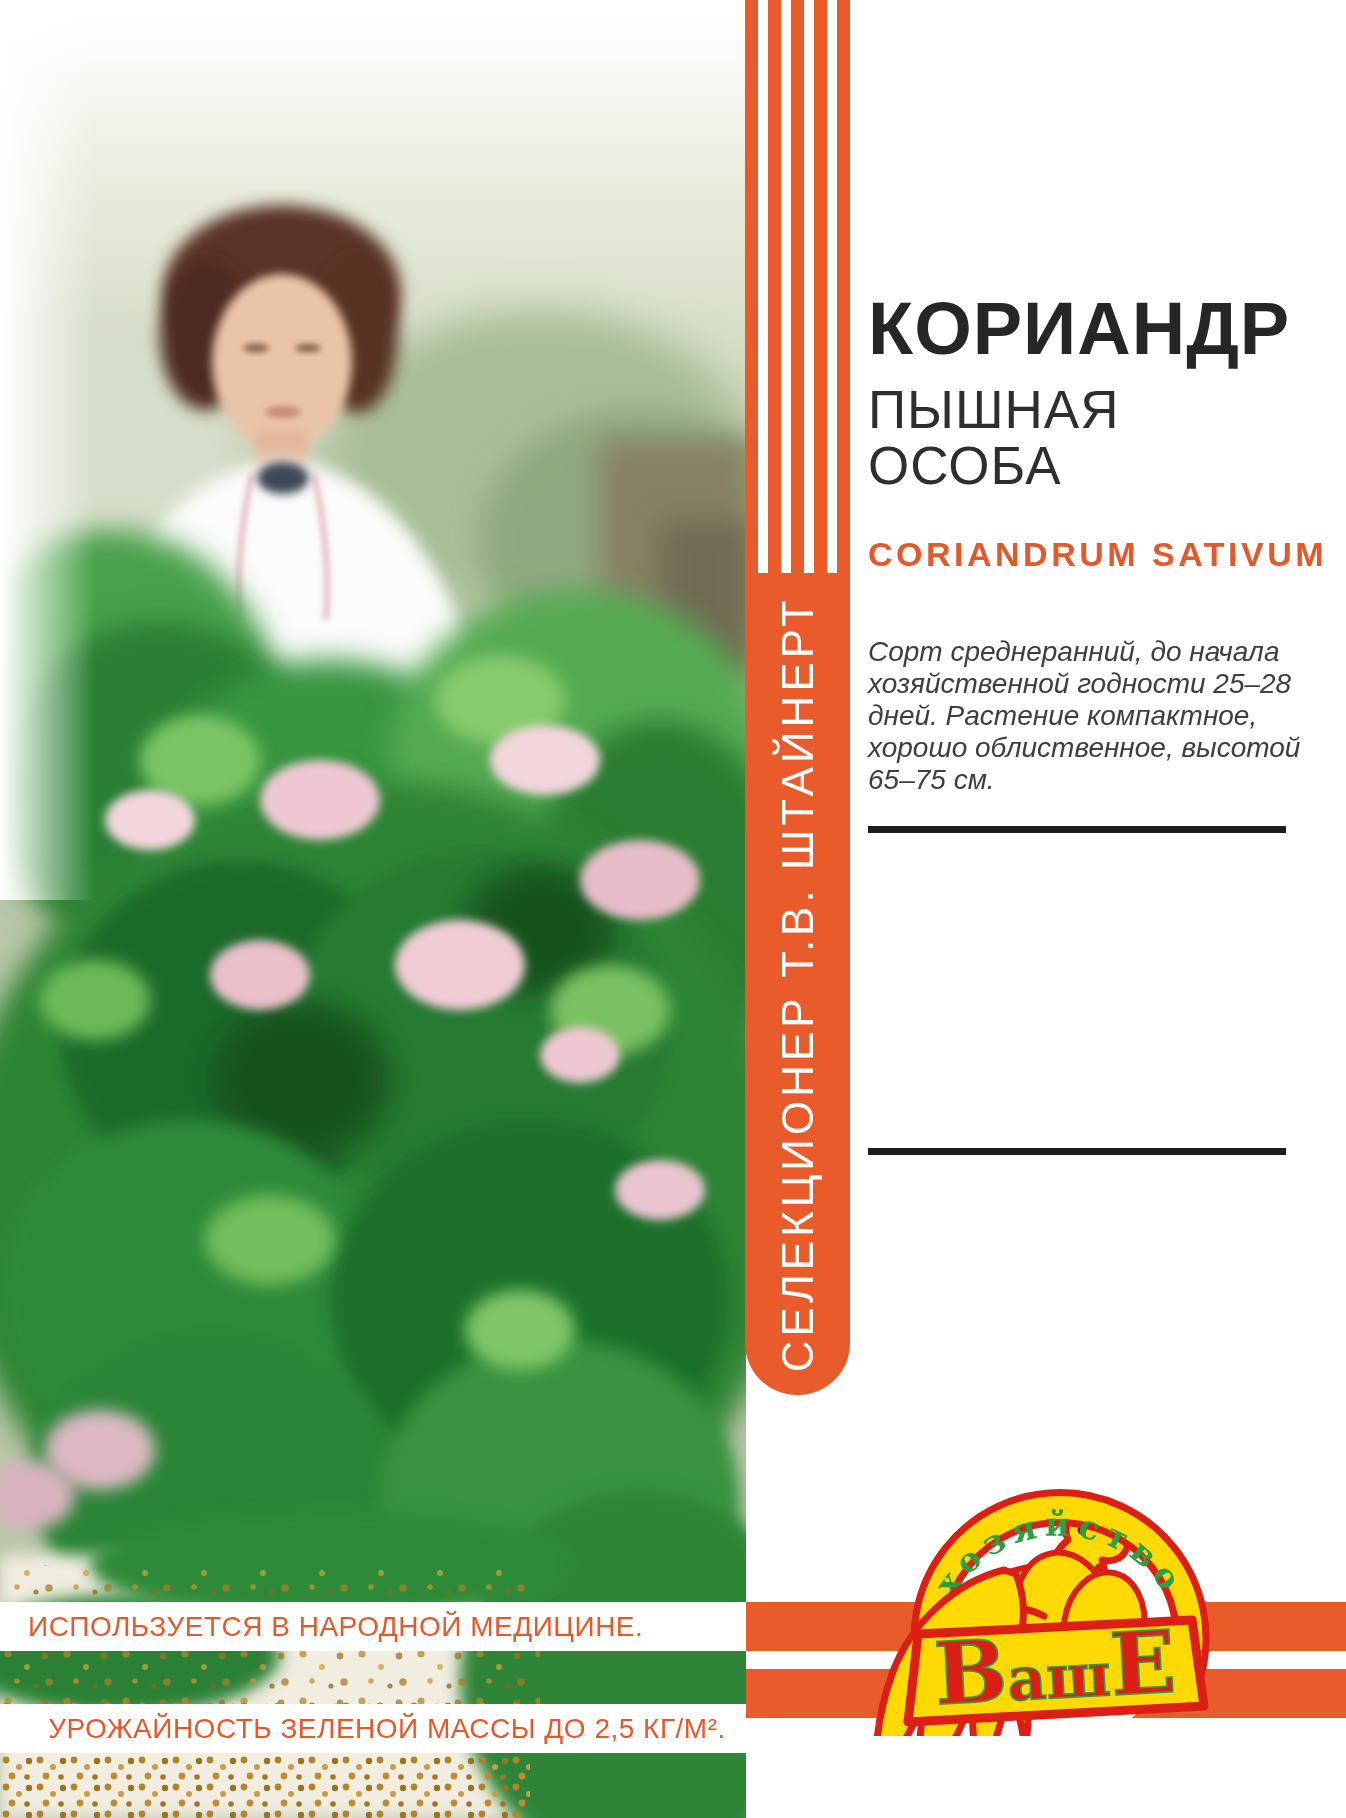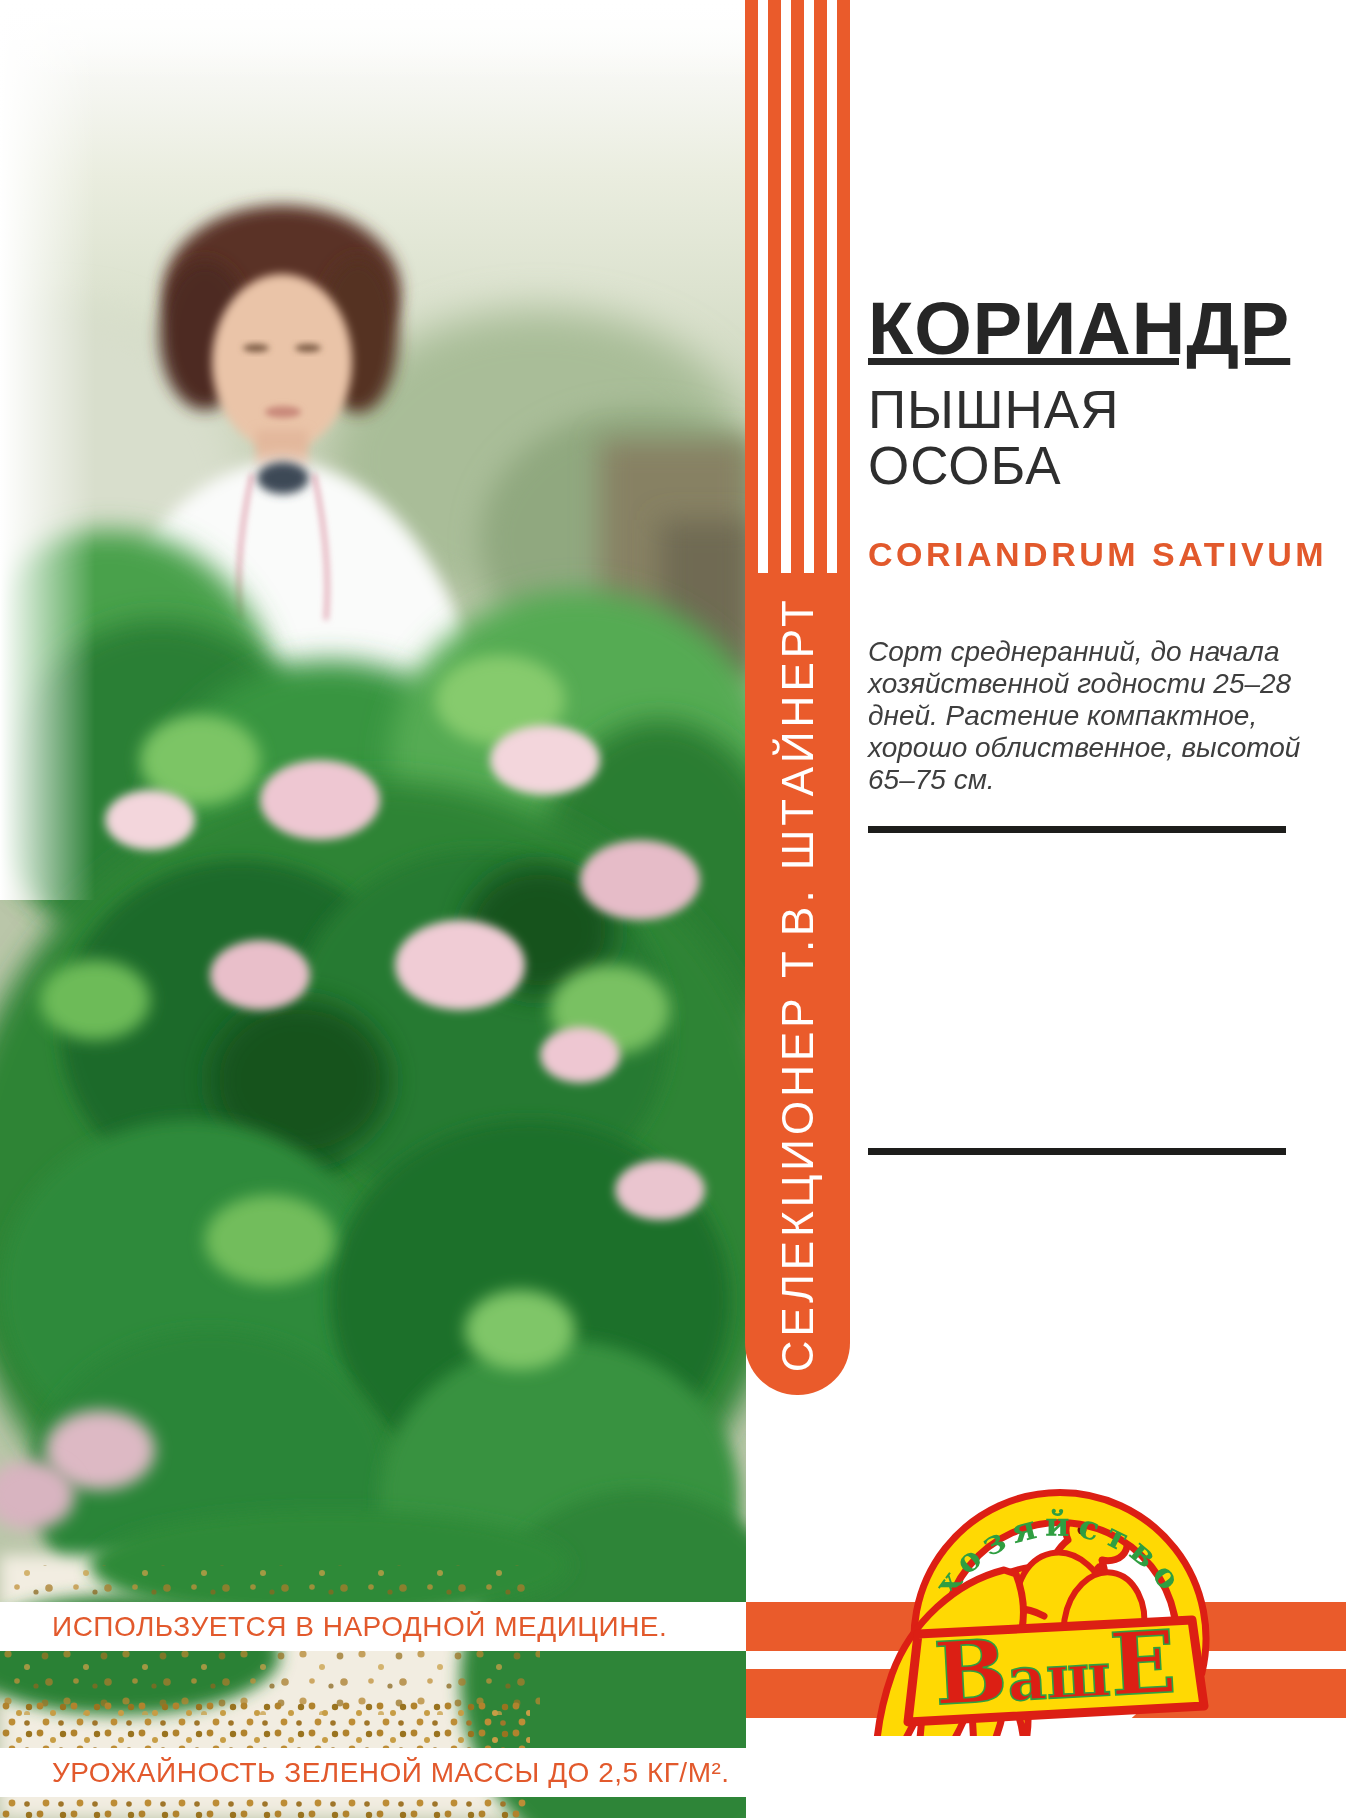--- a/index.html
+++ b/index.html
@@ -13,38 +13,38 @@
   .stripes{position:absolute;left:745px;top:0;width:105px;height:573px;
            background:repeating-linear-gradient(to right,#EA5B2B 0 13px,rgba(0,0,0,0) 13px 23px);}
   .band{position:absolute;left:745px;top:573px;width:105px;height:822px;background:#EA5B2B;
         border-radius:0 0 52px 52px;display:flex;align-items:center;justify-content:center;}
   .band-text{writing-mode:vertical-rl;transform:rotate(180deg);color:#ffffff;
              font-size:44px;letter-spacing:4px;white-space:nowrap;}
 
   
   .content{position:absolute;left:868px;top:0;width:478px;height:1500px;}
   .content > *{position:absolute;left:0;margin:0;}
-  .title{top:292px;font-size:74px;line-height:74px;font-weight:bold;color:#262626;letter-spacing:1px;text-decoration:underline;}
+  .title{top:292px;font-size:74px;line-height:74px;font-weight:bold;color:#262626;letter-spacing:1px;}
   .subtitle{top:382px;font-size:53px;line-height:56px;font-weight:400;color:#2e2e2e;
             letter-spacing:1px;white-space:pre-line;}
   .latin{top:516px;font-size:34px;color:#E2592C;letter-spacing:3.5px;font-weight:700;margin-top:19px;}
   .para{font-size:28px;line-height:32px;color:#3E3E3E;white-space:pre-line;width:478px;font-style:italic;}
   .p1{top:636px;}
   .p2{top:850px;}
   .p3{top:1172px;}
   .rule{width:418px;height:7px;background:#1D1D1B;}
   .r1{top:826px;}
   .r2{top:1148px;}
 
   
   .whitebar{position:absolute;left:0;width:746px;height:49px;background:#ffffff;z-index:4;
             display:flex;align-items:center;}
   .wb1{top:1602px;}
-  .wb2{top:1748px;}
-  .whitebar span{padding-left:52px;color:#E2592C;font-size:28px;letter-spacing:0.5px;white-space:nowrap;}
+  .wb2{top:1704px;justify-content:center;}
+  .whitebar span{padding-left:28px;color:#E2592C;font-size:28px;letter-spacing:0.5px;white-space:nowrap;}
   .orangebar{position:absolute;left:746px;width:600px;height:49px;background:#EA5B2B;z-index:3;}
   .ob1{top:1602px;}
   .ob2{top:1669px;}
 
   
   .logo{position:absolute;left:856px;top:1428px;z-index:5;}
   .logo .arc-letters{font-family:"DejaVu Serif","Liberation Serif",serif;font-weight:bold;
                      font-size:33px;letter-spacing:7px;fill:#2F9E41;}
   .logo .word{font-family:"DejaVu Serif","Liberation Serif",serif;font-weight:bold;
               fill:#DC1F14;stroke:#2F9E41;stroke-width:1.6px;}

